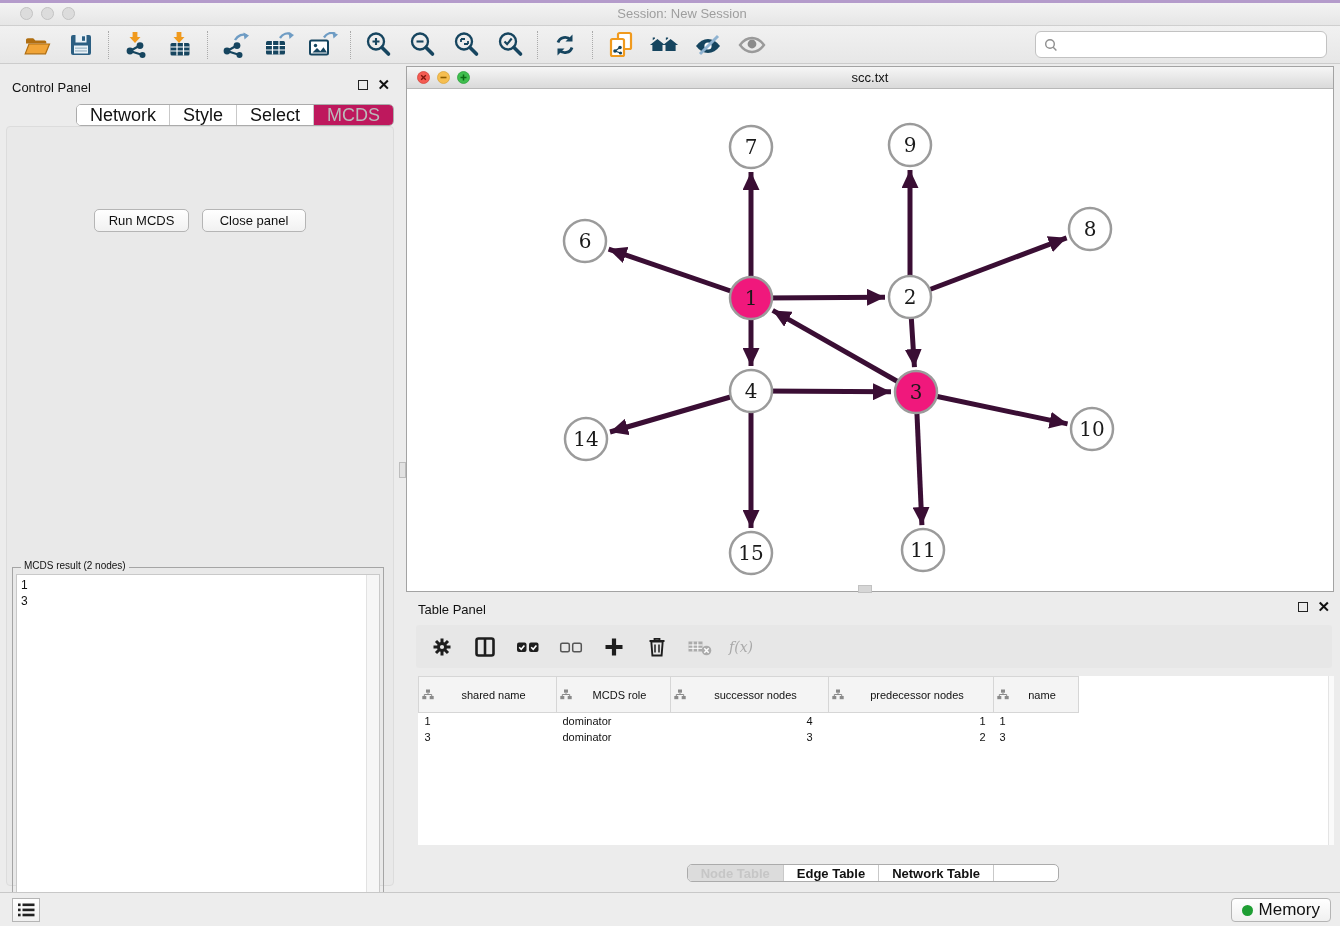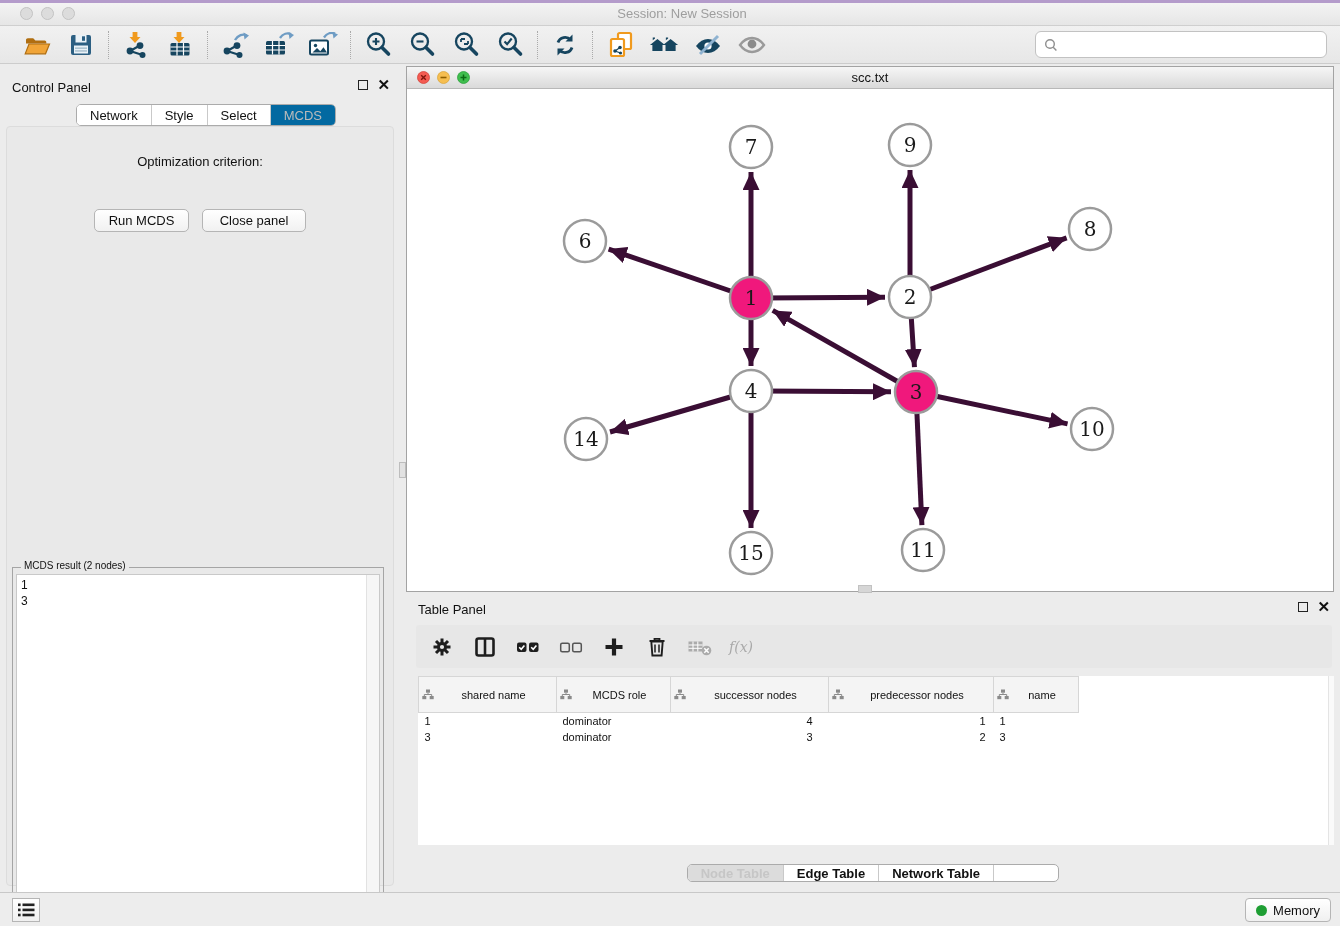--- a/index.html
+++ b/index.html
@@ -31,24 +31,24 @@
 
   
   .control-panel{position:absolute;left:0;top:64px;width:400px;height:828px;background:#ECECEC;margin-top:8px;}
   .panel-head{position:absolute;left:0;top:0;width:100%;height:30px;}
   .panel-head .ph-title{position:absolute;left:12px;top:8px;font-size:13px;color:#111;}
   .ph-icons{position:absolute;right:10px;top:7px;display:flex;gap:9px;align-items:center;}
   .float-ic{width:10px;height:10px;border:1.6px solid #222;}
   .close-ic{font-weight:bold;font-size:15px;line-height:12px;color:#111;}
   .cp-tabs{position:absolute;left:76px;top:32px;display:flex;border:1px solid #ABABAB;
            border-radius:5px;overflow:hidden;background:#FFF;height:22px;}
-  .cp-tab{padding:0 13px;font-size:13px;display:flex;align-items:center;color:#111;
+  .cp-tab{padding:0 13px;font-size:18px;display:flex;align-items:center;color:#111;
           border-right:1px solid #C9C9C9;background:#FFF;}
   .cp-tab:last-child{border-right:none;}
-  .cp-tab.active{background:#0369a1;color:#BBBBBB;}
+  .cp-tab.active{background:#be185d;color:#BBBBBB;}
   .cp-content{position:absolute;left:6px;top:54px;width:388px;height:760px;background:#E9E9E9;
               border:1px solid #DCDCDC;border-radius:4px;}
   .opt-label{position:absolute;left:0;width:100%;top:82px;text-align:center;font-size:13px;color:#111;}
   .dropdown{position:absolute;left:45px;top:104px;width:308px;height:23px;background:#FFF;
             border:1px solid #B9B9B9;border-radius:5px;display:flex;align-items:center;
             padding:0 22px 0 10px;font-size:13px;color:#111;}
   .dd-stepper{position:absolute;right:6px;top:4px;}
   .btn{position:absolute;height:23px;background:linear-gradient(#FFFFFF,#F1F1F1);
        border:1px solid #B5B5B5;border-radius:5px;font-size:13px;color:#111;
        display:flex;align-items:center;justify-content:center;}
@@ -101,21 +101,21 @@
   .tp-tab.active{background:#DCDCDC;color:#C6C6C6;}
 
   
   .statusbar{position:absolute;left:0;top:892px;width:100%;height:34px;background:#EDEDED;
              border-top:1px solid #C8C8C8;}
   .sb-left-btn{position:absolute;left:12px;top:5px;width:28px;height:24px;
                background:linear-gradient(#FFF,#F0F0F0);border:1px solid #B5B5B5;
                display:flex;align-items:center;justify-content:center;}
   .memory-btn{position:absolute;right:9px;top:5px;height:24px;padding:0 10px;
               background:linear-gradient(#FFF,#F0F0F0);border:1px solid #B5B5B5;border-radius:4px;
-              display:flex;align-items:center;gap:6px;font-size:13px;color:#111;}
+              display:flex;align-items:center;gap:6px;font-size:17px;color:#111;}
   .mem-dot{width:11px;height:11px;border-radius:50%;background:#1E9E33;}
 </style>
 </head>
 <body>
 
 <div class="app">
 
   <div class="accent"></div>
   <div class="titlebar">
     <div class="lights">
@@ -305,21 +305,20 @@
         <span class="close-ic">✕</span>
       </span>
     </div>
     <div class="cp-tabs" id="cp-tabs">
         <div class="cp-tab">Network</div>
         <div class="cp-tab">Style</div>
         <div class="cp-tab">Select</div>
         <div class="cp-tab active">MCDS</div>
       </div>
     <div class="cp-content"></div>
-    <div class="opt-label">Optimization criterion:</div>
     <div class="btn btn-run">Run MCDS</div>
     <div class="btn btn-closep">Close panel</div>
     <div class="cp-content" style="top:54px;height:0;border:none;"></div>
     <div class="result-box" style="left:12px;top:495px;width:372px;height:377px;">
       <span class="result-label">MCDS result (2 nodes)</span>
       <div class="result-area" id="result-area">
         <div>1</div>
           <div>3</div>
           <div class="result-scroll"></div>
       </div>

